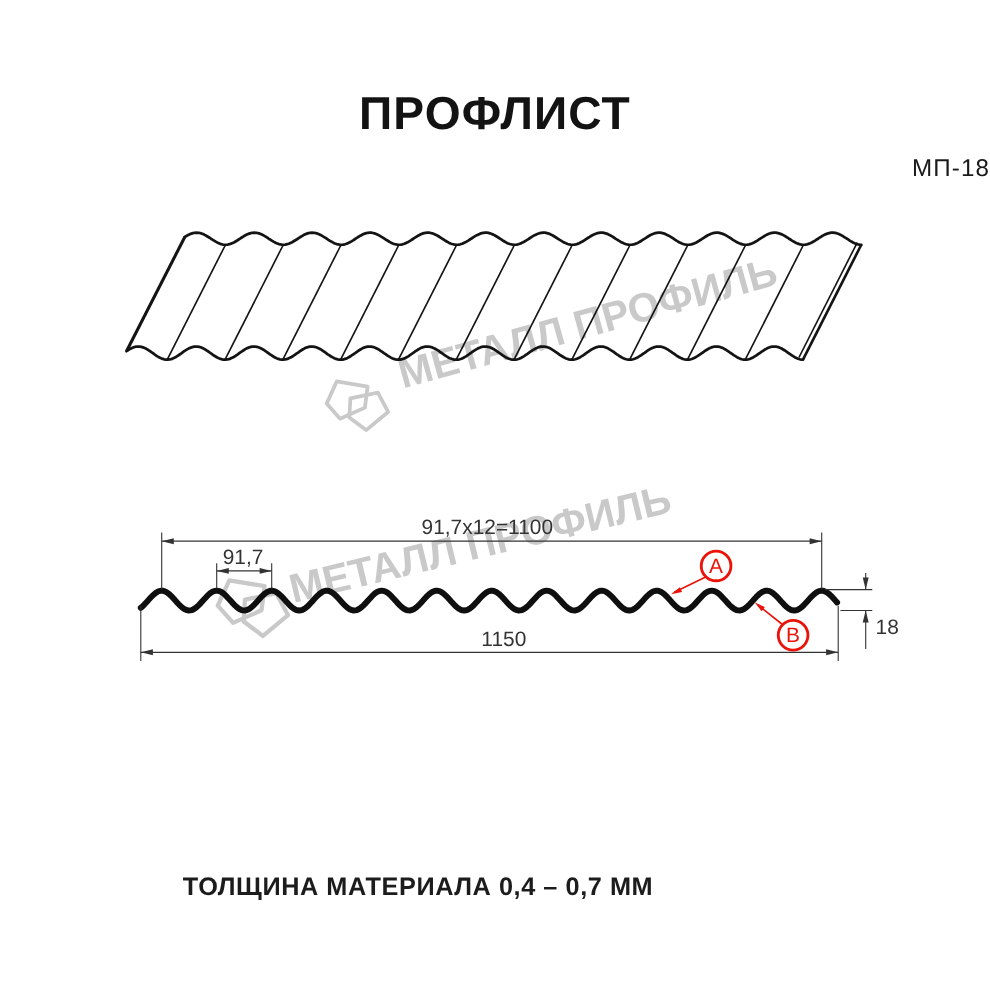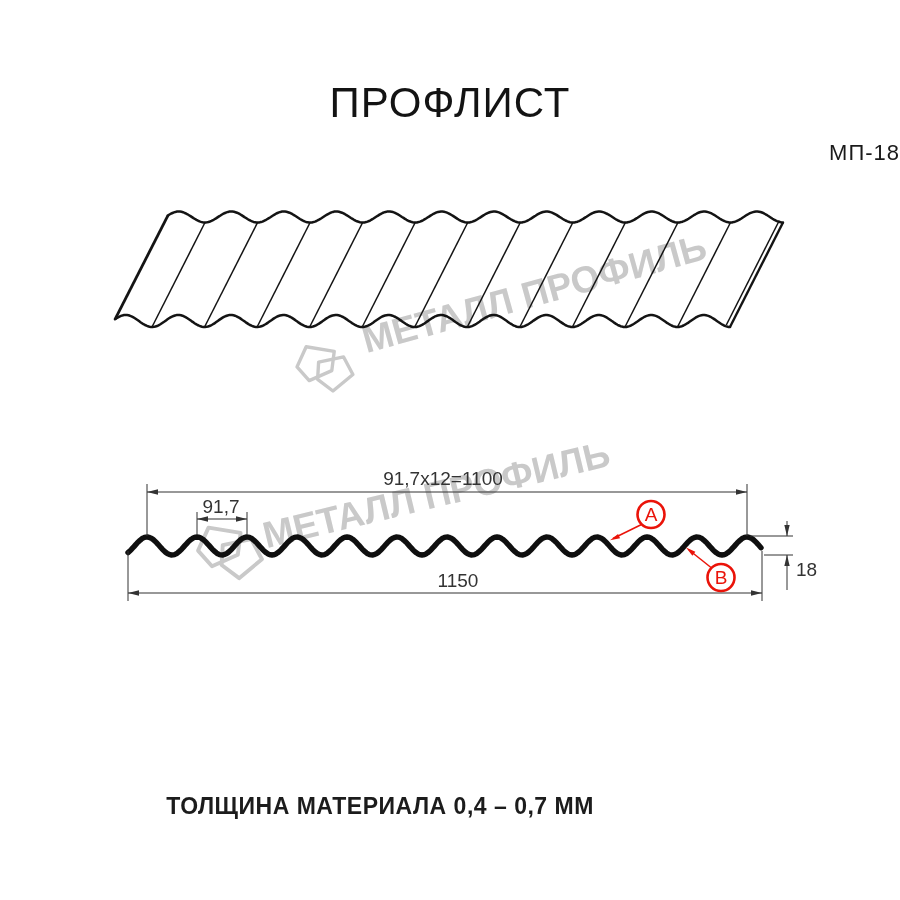--- a/index.html
+++ b/index.html
@@ -1,19 +1,19 @@
 <!DOCTYPE html>
 <html><head>
 <meta charset="utf-8">
 <style>
   html,body{margin:0;padding:0;background:#ffffff;}
   .page{position:relative;width:900px;height:900px;background:#ffffff;overflow:hidden;
         font-family:"Liberation Sans",sans-serif;}
   .title{position:absolute;top:82px;left:0;width:900px;text-align:center;
-         font-size:42px;font-weight:400;letter-spacing:1px;color:#131313;line-height:1.0;}
+         font-size:42px;font-weight:700;letter-spacing:1px;color:#131313;line-height:1.0;}
   .subtitle{position:absolute;top:142px;left:0;width:900px;text-align:right;
          font-size:22px;font-weight:500;letter-spacing:1px;color:#1a1a1a;line-height:1.0;}
   .footer{position:absolute;top:794px;left:0;width:760px;text-align:center;
          font-size:23px;font-weight:600;letter-spacing:.5px;color:#1c1c1c;line-height:1.1;}
   .wm{position:absolute;z-index:0;}
   .wmtext{position:absolute;z-index:0;font-weight:700;font-size:37px;color:#c9c9c9;
           white-space:nowrap;transform-origin:0 100%;line-height:1.0;}
   #wmt1{left:368px;top:322px;transform:rotate(-15.5deg);}
   #wmt2{left:268px;top:517px;transform:rotate(-13.5deg);}
   #wm1{left:291px;top:341px;transform:rotate(-8deg);}

